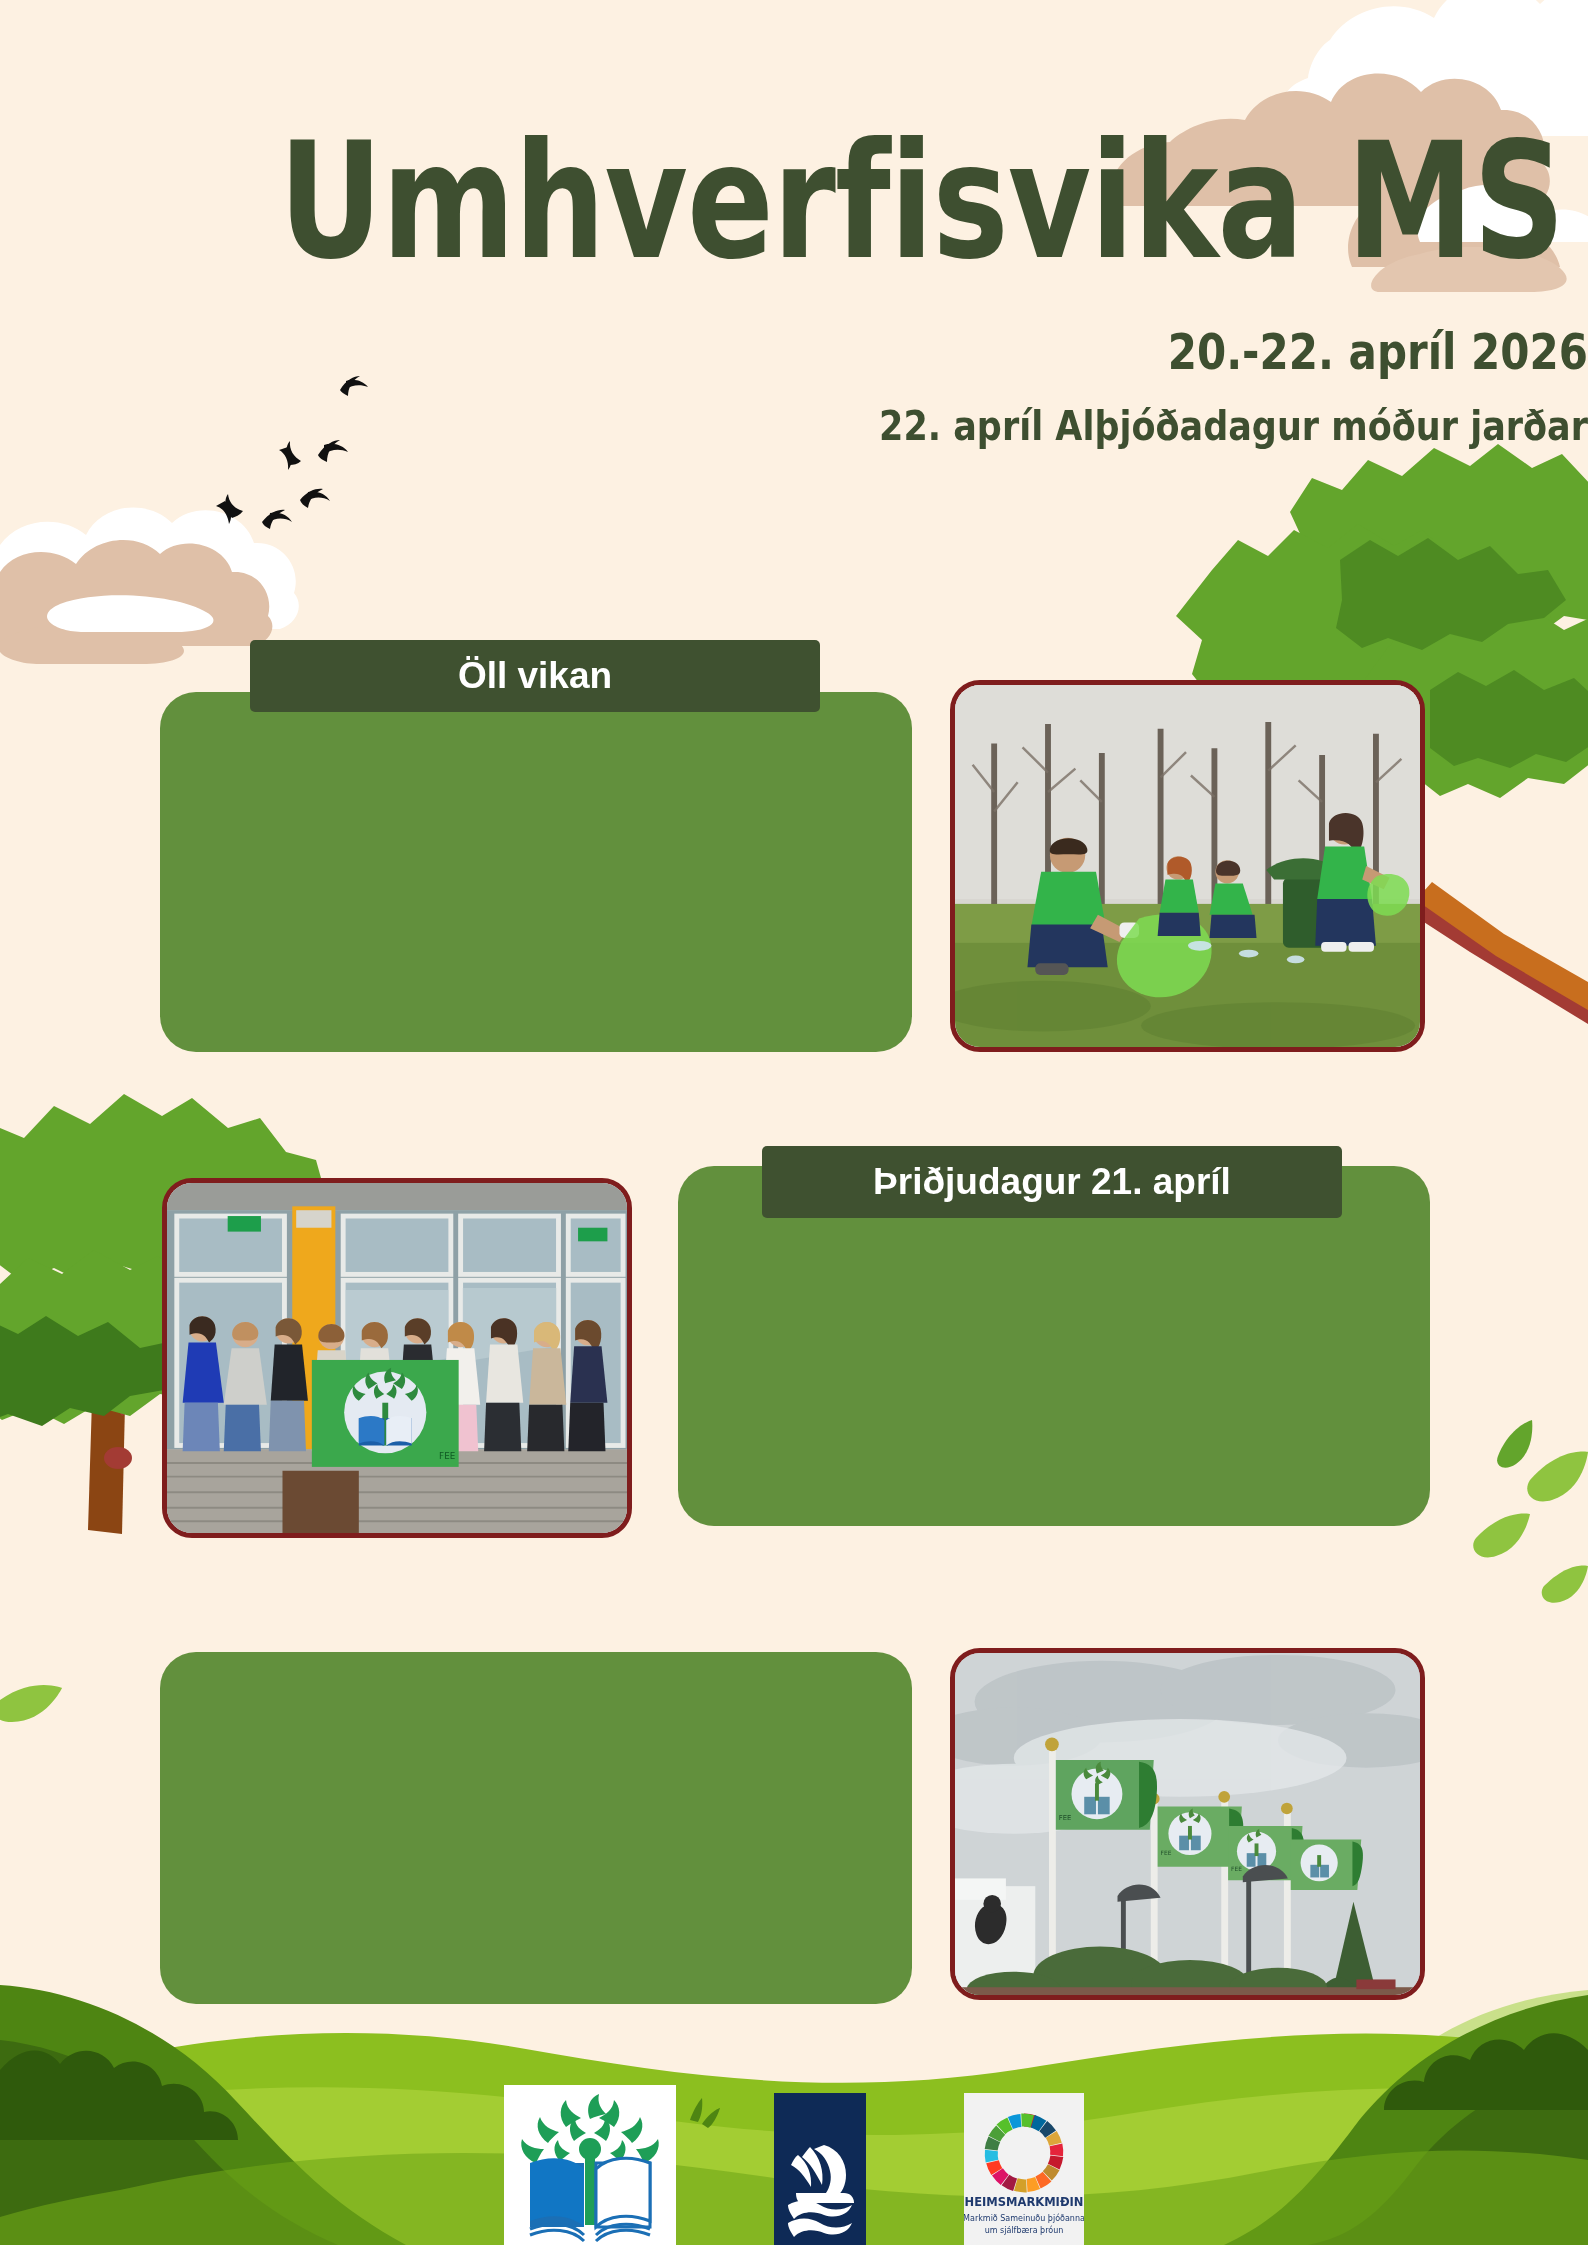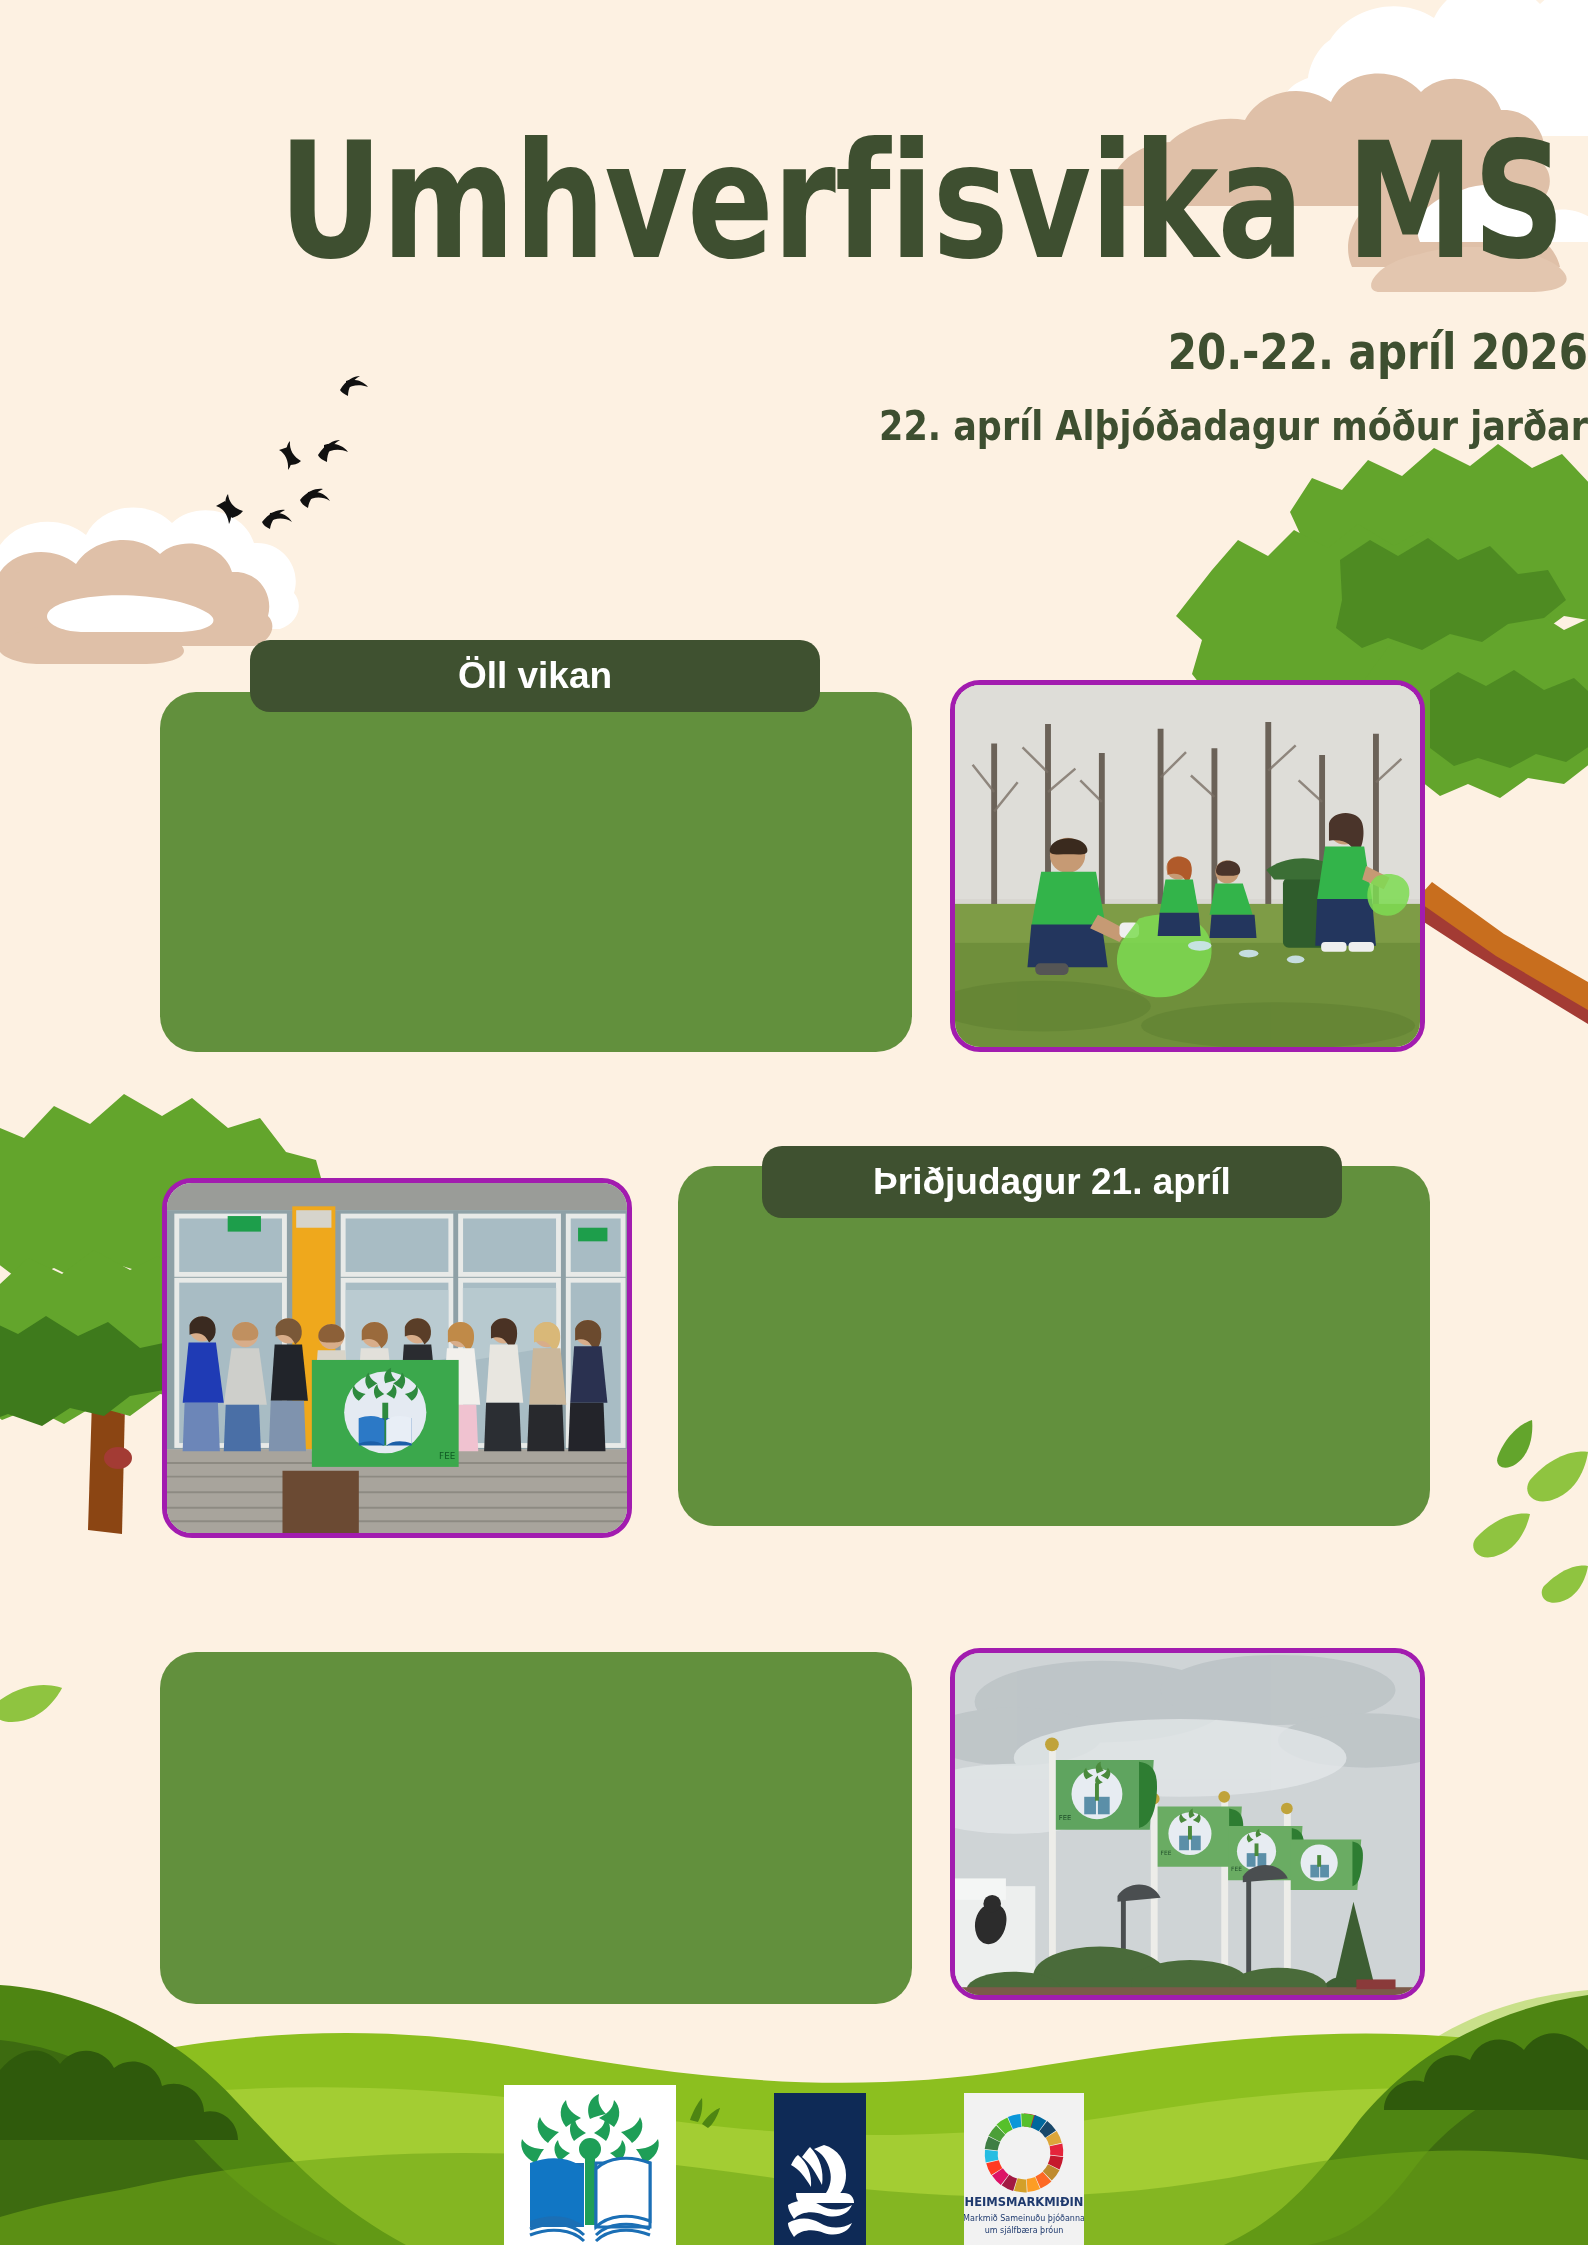--- a/index.html
+++ b/index.html
@@ -52,21 +52,21 @@
   
   .card {
     position: absolute;
     background: #62903D;
     border-radius: 36px;
     z-index: 4;
   }
   .card-header {
     position: absolute;
     background: #3F5130;
-    border-radius: 20px;
+    border-radius: 5px;
     color: #ffffff;
     font-weight: 700;
     font-size: 37px;
     display: flex; align-items: center; justify-content: center;
     padding: 0 34px;
     z-index: 5;
     white-space: nowrap;
     height: 72px;
   }
   .card-body {
@@ -77,21 +77,21 @@
     font-size: 34px;
     line-height: 1.38;
     padding: 0 34px;
   }
   .card-body b { font-weight: 700; }
   .card-body .spacer { display: block; height: 34px; }
 
   
   .photo {
     position: absolute;
-    border: 5px solid #a21caf;
+    border: 5px solid #7f1d1d;
     border-radius: 30px;
     overflow: hidden;
     z-index: 5;
     background: #cfcfcf;
   }
   .photo svg { display: block; width: 100%; height: 100%; }
 
   
   .logo-row {
     position: absolute;

